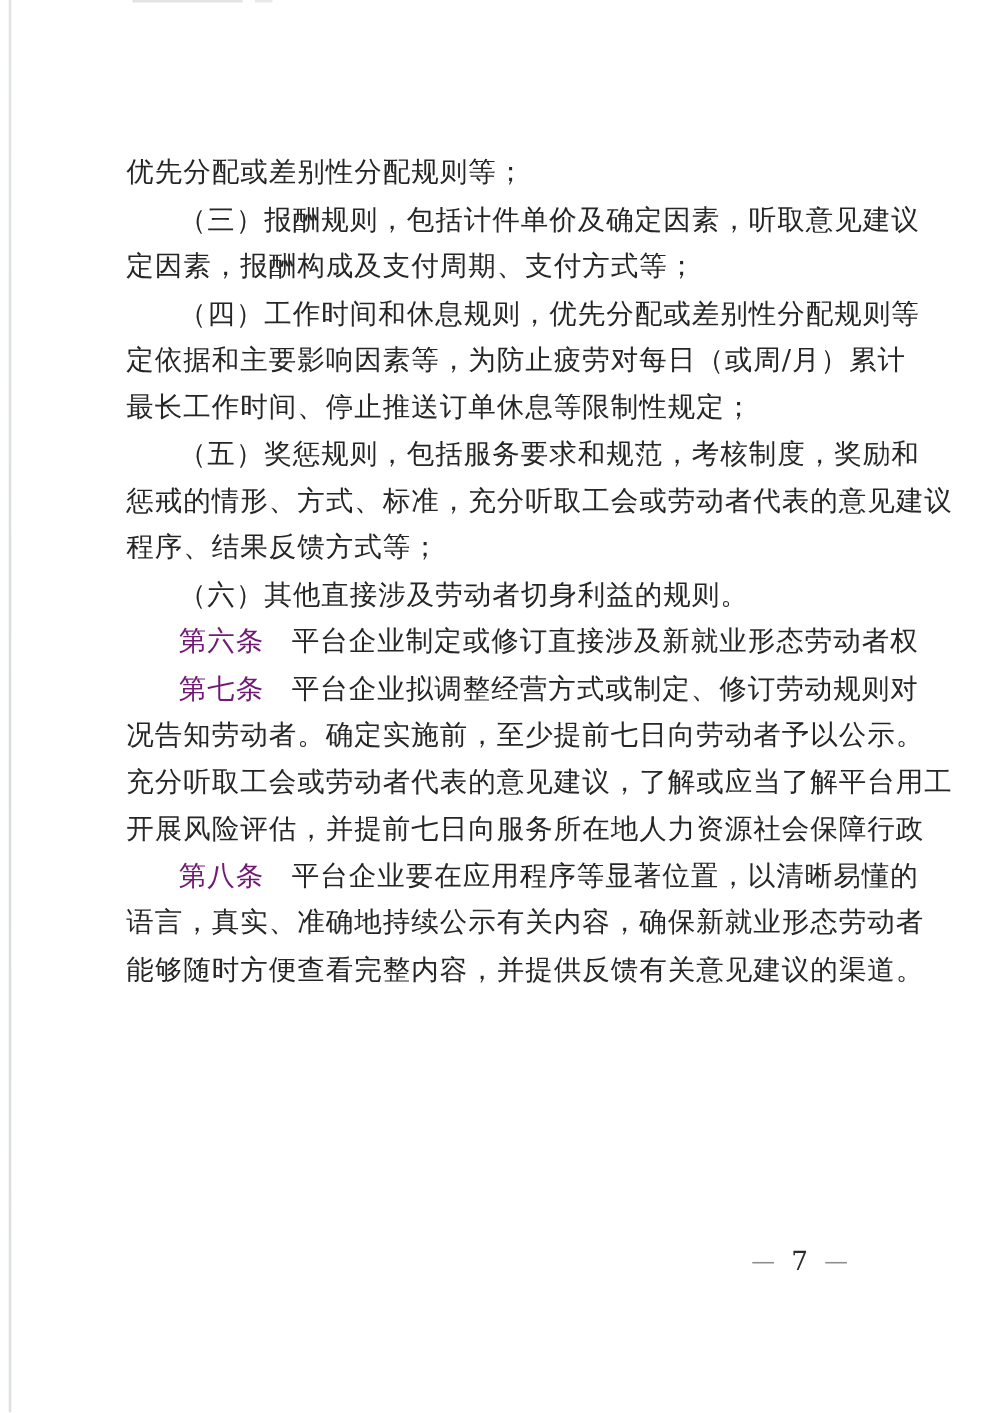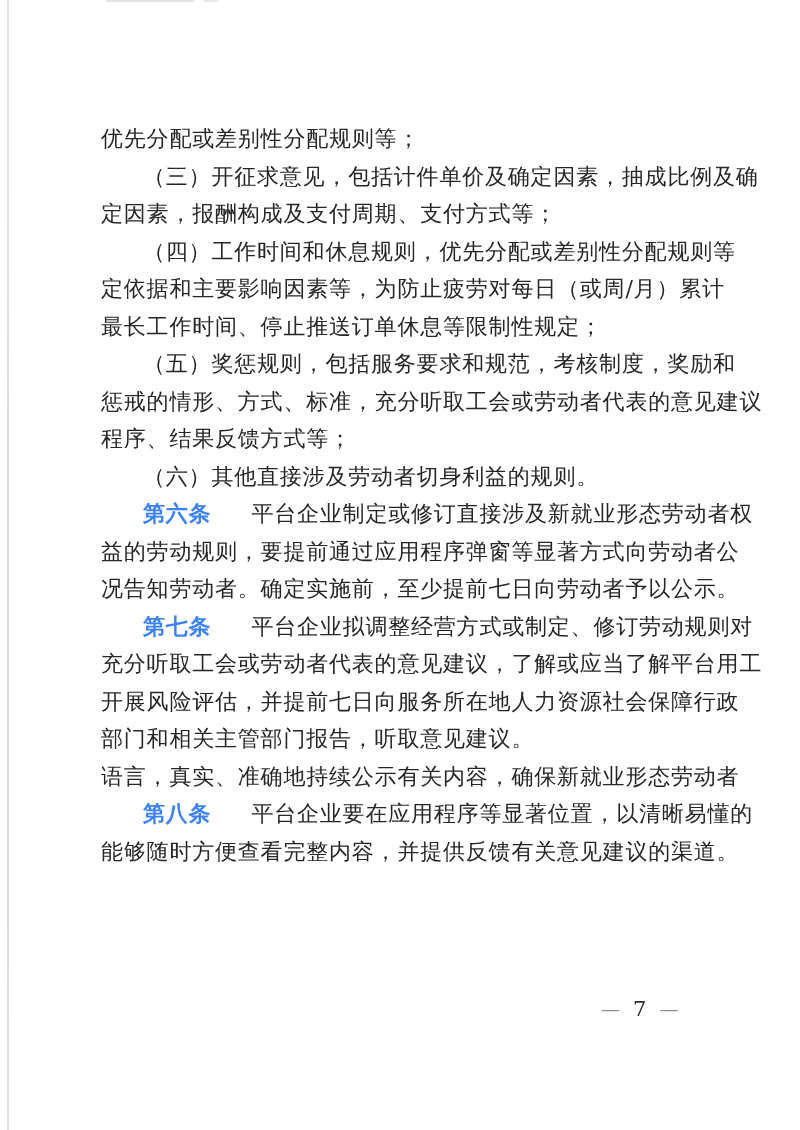--- a/index.html
+++ b/index.html
@@ -56,23 +56,23 @@
     font-size: 22px;
     letter-spacing: 0.8px;
     color: #262626;
     white-space: nowrap;
     text-rendering: optimizeLegibility;
   }
   .line.indent {
     padding-left: 42px;
   }
   .article-no {
-    font-weight: bold;
-    color: #3b82f6;
-    margin-right: 40px;
+    font-weight: normal;
+    color: #701a75;
+    margin-right: 22px;
   }
   .page-number {
     position: absolute;
     left: 601px;
     top: 997px;
     height: 24px;
     display: flex;
     align-items: center;
     gap: 13px;
   }
@@ -92,47 +92,45 @@
 <body>
 
 <div class="scan-page">
 
   <div class="scan-edge-left"></div>
   <div class="scan-edge-top"></div>
   <div class="scan-edge-top-2"></div>
 
   <div class="content">
     <div class="line">优先分配或差别性分配规则等；</div>
-    <div class="line indent">（三）开征求意见，包括计件单价及确定因素，抽成比例及确</div>
+    <div class="line indent">（三）报酬规则，包括计件单价及确定因素，听取意见建议</div>
     <div class="line">定因素，报酬构成及支付周期、支付方式等；</div>
     <div class="line indent">（四）工作时间和休息规则，优先分配或差别性分配规则等</div>
     <div class="line">定依据和主要影响因素等，为防止疲劳对每日（或周/月）累计</div>
     <div class="line">最长工作时间、停止推送订单休息等限制性规定；</div>
     <div class="line indent">（五）奖惩规则，包括服务要求和规范，考核制度，奖励和</div>
     <div class="line">惩戒的情形、方式、标准，充分听取工会或劳动者代表的意见建议</div>
     <div class="line">程序、结果反馈方式等；</div>
     <div class="line indent">（六）其他直接涉及劳动者切身利益的规则。</div>
 
     <div class="line indent">
       <span class="article-no">第六条</span><span>平台企业制定或修订直接涉及新就业形态劳动者权</span>
     </div>
-    <div class="line">益的劳动规则，要提前通过应用程序弹窗等显著方式向劳动者公</div>
-    <div class="line">况告知劳动者。确定实施前，至少提前七日向劳动者予以公示。</div>
-
     <div class="line indent">
       <span class="article-no">第七条</span><span>平台企业拟调整经营方式或制定、修订劳动规则对</span>
     </div>
+
+    <div class="line">况告知劳动者。确定实施前，至少提前七日向劳动者予以公示。</div>
     <div class="line">充分听取工会或劳动者代表的意见建议，了解或应当了解平台用工</div>
     <div class="line">开展风险评估，并提前七日向服务所在地人力资源社会保障行政</div>
-    <div class="line">部门和相关主管部门报告，听取意见建议。</div>
 
-    <div class="line">语言，真实、准确地持续公示有关内容，确保新就业形态劳动者</div>
     <div class="line indent">
       <span class="article-no">第八条</span><span>平台企业要在应用程序等显著位置，以清晰易懂的</span>
     </div>
+    <div class="line">语言，真实、准确地持续公示有关内容，确保新就业形态劳动者</div>
     <div class="line">能够随时方便查看完整内容，并提供反馈有关意见建议的渠道。</div>
   </div>
 
   <div class="page-number">
     <span class="dash">—</span>
     <span class="num">7</span>
     <span class="dash">—</span>
   </div>
 
 </div>

